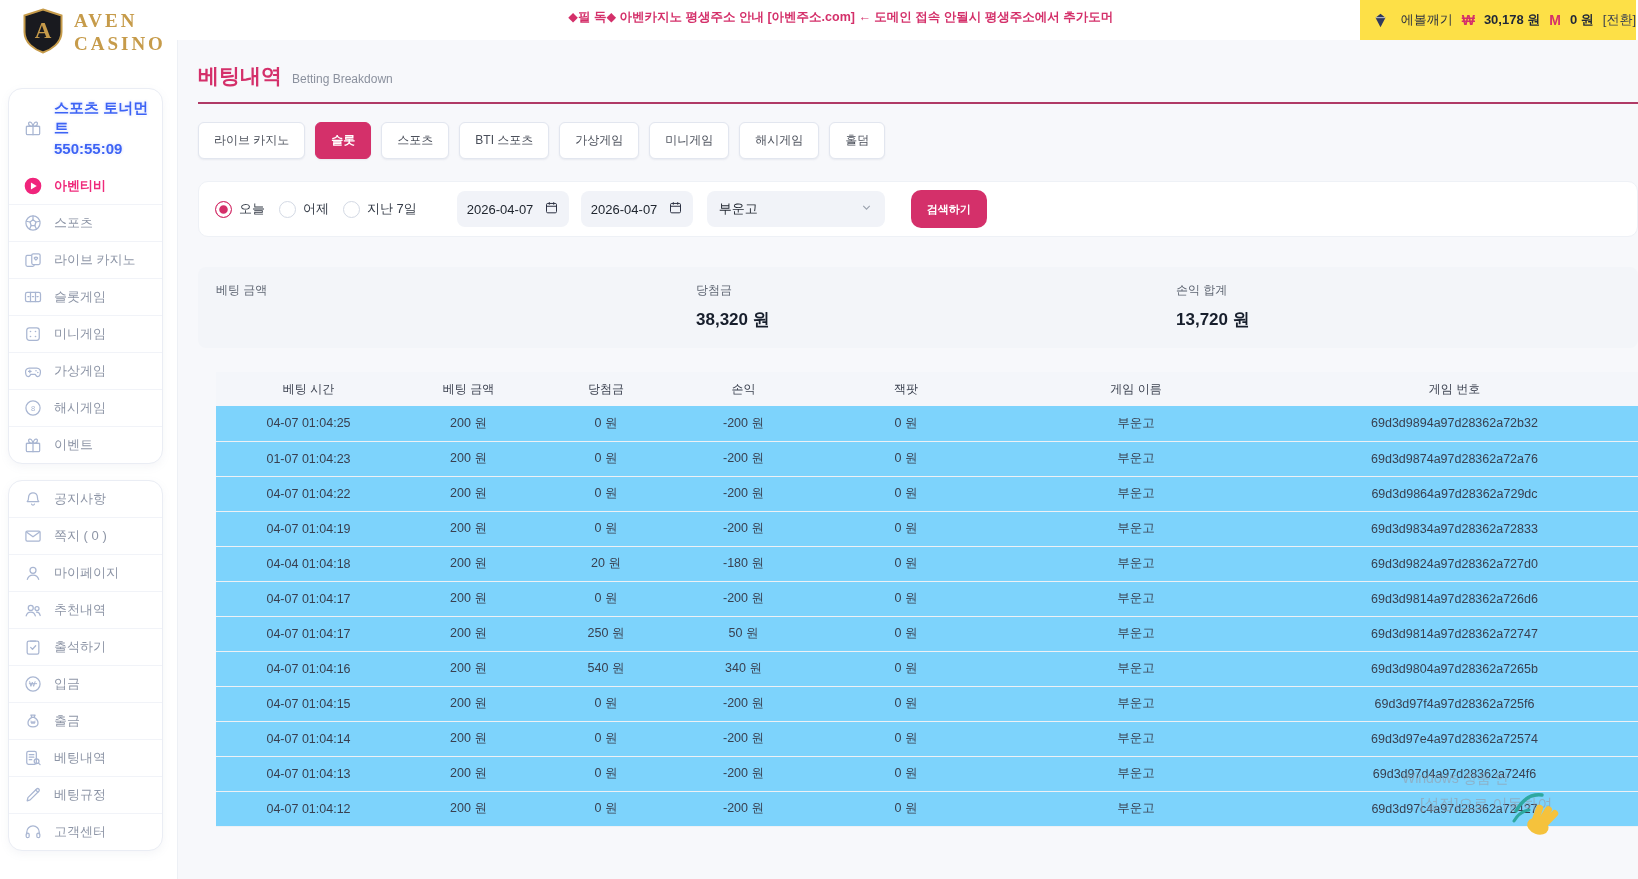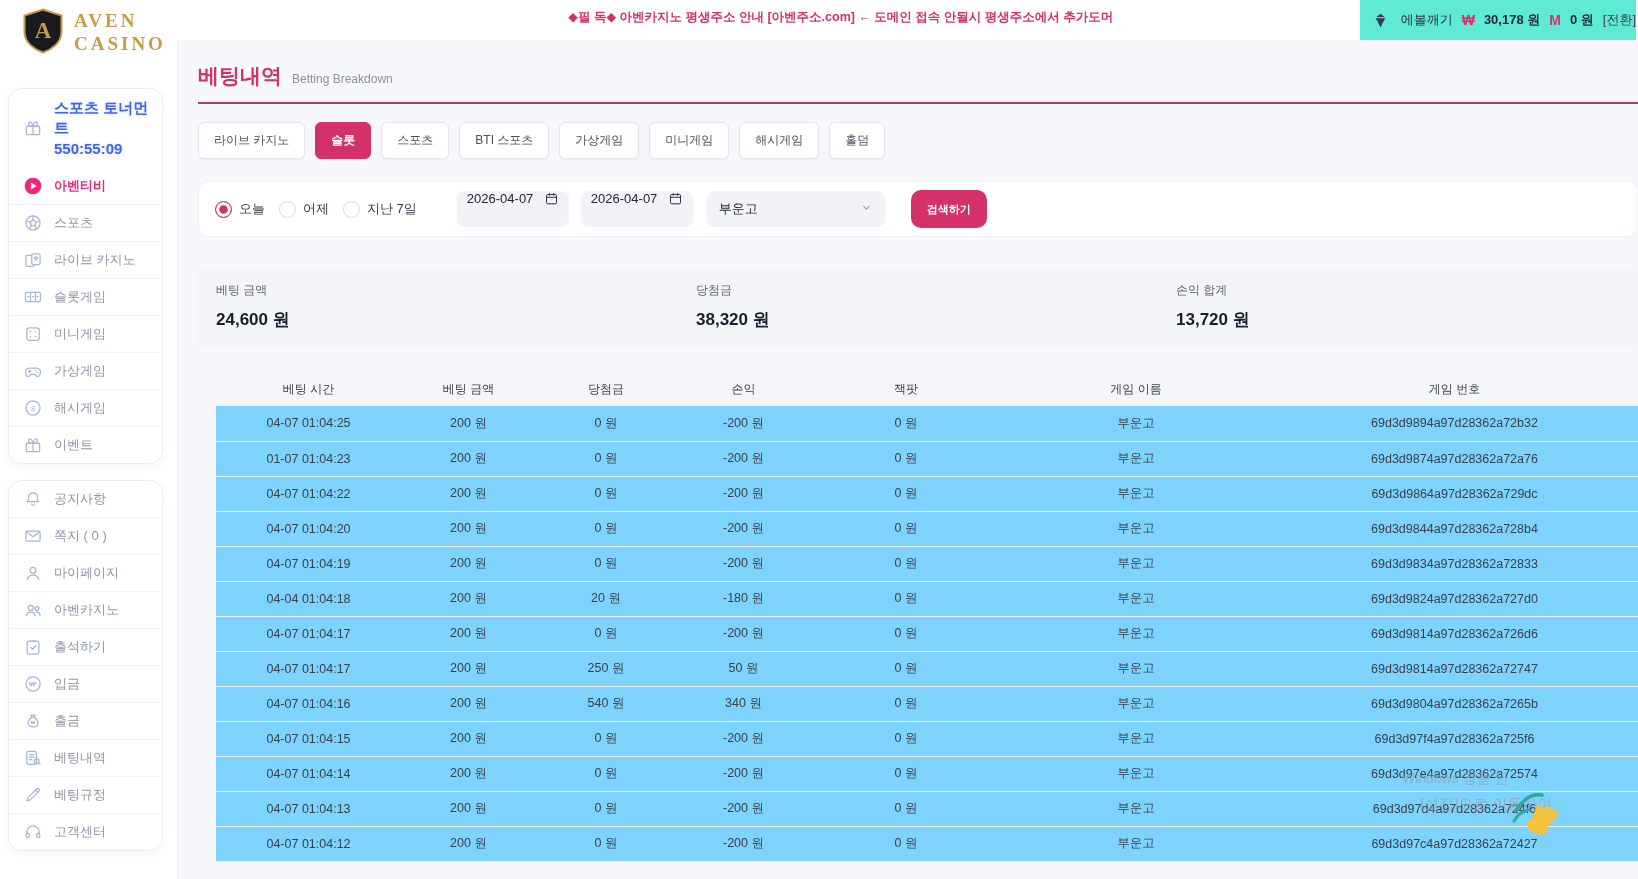--- a/index.html
+++ b/index.html
@@ -9,21 +9,21 @@
     background:#fff; font-family:"Liberation Sans","DejaVu Sans",sans-serif;
   }
   
   .topbar { position:absolute; top:0; left:0; width:100%; height:40px; background:#fff; z-index:5; }
   .marquee {
     position:absolute; left:50%; transform:translateX(-46%); top:9px;
     color:#d4306a; font-weight:700; font-size:12.5px; white-space:nowrap;
   }
   .wallet {
     position:absolute; right:2px; top:0; height:40px; display:flex; align-items:center;
-    gap:9px; font-size:13px; color:#2c3142; background:#5eead4; padding-left:10px;
+    gap:9px; font-size:13px; color:#2c3142; background:#fde047; padding-left:10px;
   }
   .wallet .sym { color:#d4306a; font-weight:800; font-size:14px; }
   .wallet .amt { font-weight:700; color:#1f2738; }
   .wallet .convert { color:#3c4250; cursor:pointer; }
   
   .logo { position:absolute; left:22px; top:8px; display:flex; align-items:center; gap:10px; z-index:6; cursor:pointer; }
   .logo-text {
     font-family:"Liberation Serif","DejaVu Serif",serif; color:#c69b4a;
     font-weight:700; font-size:19px; letter-spacing:3px; line-height:1.2;
   }
@@ -60,21 +60,21 @@
   }
   .tab.active { background:#d4306a; border-color:#d4306a; color:#fff; font-weight:700; }
   .filter-card {
     margin-top:22px; background:#fff; border:1px solid #eef1f6; border-radius:10px;
     height:56px; display:flex; align-items:center; padding:0 16px;
   }
   .radio { display:flex; align-items:center; gap:7px; font-size:13px; color:#333a46; cursor:pointer; margin-right:14px; }
   .rdot { width:17px; height:17px; border-radius:50%; border:1.5px solid #d3d9e4; background:#fff; }
   .radio.sel .rdot { border-color:#d4306a; background:#d4306a; box-shadow:inset 0 0 0 3.2px #fff; }
   .date-box {
-    width:112px; height:36px; background:#f1f3f8; border-radius:8px; display:flex; align-items:flex-start;
+    width:112px; height:36px; background:#f1f3f8; border-radius:8px; display:flex; align-items:center;
     justify-content:space-between; padding:0 10px; font-size:13px; color:#20262f; cursor:pointer; margin-left:12px;
   }
   .date-box.first { margin-left:26px; }
   .select-box {
     width:178px; height:36px; background:#f1f3f8; border-radius:8px; display:flex; align-items:center;
     justify-content:space-between; padding:0 12px; font-size:13px; color:#20262f; cursor:pointer; margin-left:14px;
   }
   .search-btn {
     margin-left:26px; height:38px; padding:0 16px; background:#d4306a; color:#fff; border:none;
     border-radius:10px; font-size:11px; font-weight:700; cursor:pointer; font-family:inherit;
@@ -256,21 +256,21 @@
         </div>
         <div class="s-item">
           <span class="s-icon">
             <svg viewBox="0 0 24 24" width="20" height="20" fill="none" stroke="#a9b6d2" stroke-width="1.5" stroke-linecap="round" stroke-linejoin="round">
               <circle cx="9.3" cy="9.5" r="3"></circle>
               <path d="M3.8 19c.8-3.3 3-4.6 5.5-4.6s4.7 1.3 5.5 4.6"></path>
               <circle cx="16.8" cy="10.3" r="2.4"></circle>
               <path d="M16.2 14.6c2.2-.2 3.8 1 4.4 4"></path>
             </svg>
           </span>
-          <span>아벤카지노</span>
+          <span>추천내역</span>
         </div>
         <div class="s-item">
           <span class="s-icon">
             <svg viewBox="0 0 24 24" width="20" height="20" fill="none" stroke="#a9b6d2" stroke-width="1.5" stroke-linecap="round" stroke-linejoin="round">
               <rect x="5" y="5" width="14" height="15.5" rx="2"></rect>
               <path d="M9 5h6M9.2 12.5l2.2 2.2 3.8-4.2"></path>
             </svg>
           </span>
           <span>출석하기</span>
         </div>
@@ -385,21 +385,20 @@
             <path d="M6 9l6 6 6-6"></path>
           </svg>
       </span>
     </div>
     <button class="search-btn">검색하기</button>
   </div>
 
   <div class="summary">
     <div class="stat">
       <div class="sl">베팅 금액</div>
-      <div class="sv">24,600 원</div>
     </div>
     <div class="stat">
       <div class="sl">당첨금</div>
       <div class="sv">38,320 원</div>
     </div>
     <div class="stat">
       <div class="sl">손익 합계</div>
       <div class="sv">13,720 원</div>
     </div>
   </div>
@@ -447,29 +446,20 @@
         <tr>
           <td>04-07 01:04:22</td>
           <td>200 원</td>
           <td>0 원</td>
           <td>-200 원</td>
           <td>0 원</td>
           <td>부운고</td>
           <td>69d3d9864a97d28362a729dc</td>
         </tr>
         <tr>
-          <td>04-07 01:04:20</td>
-          <td>200 원</td>
-          <td>0 원</td>
-          <td>-200 원</td>
-          <td>0 원</td>
-          <td>부운고</td>
-          <td>69d3d9844a97d28362a728b4</td>
-        </tr>
-        <tr>
           <td>04-07 01:04:19</td>
           <td>200 원</td>
           <td>0 원</td>
           <td>-200 원</td>
           <td>0 원</td>
           <td>부운고</td>
           <td>69d3d9834a97d28362a72833</td>
         </tr>
         <tr>
           <td>04-04 01:04:18</td>

